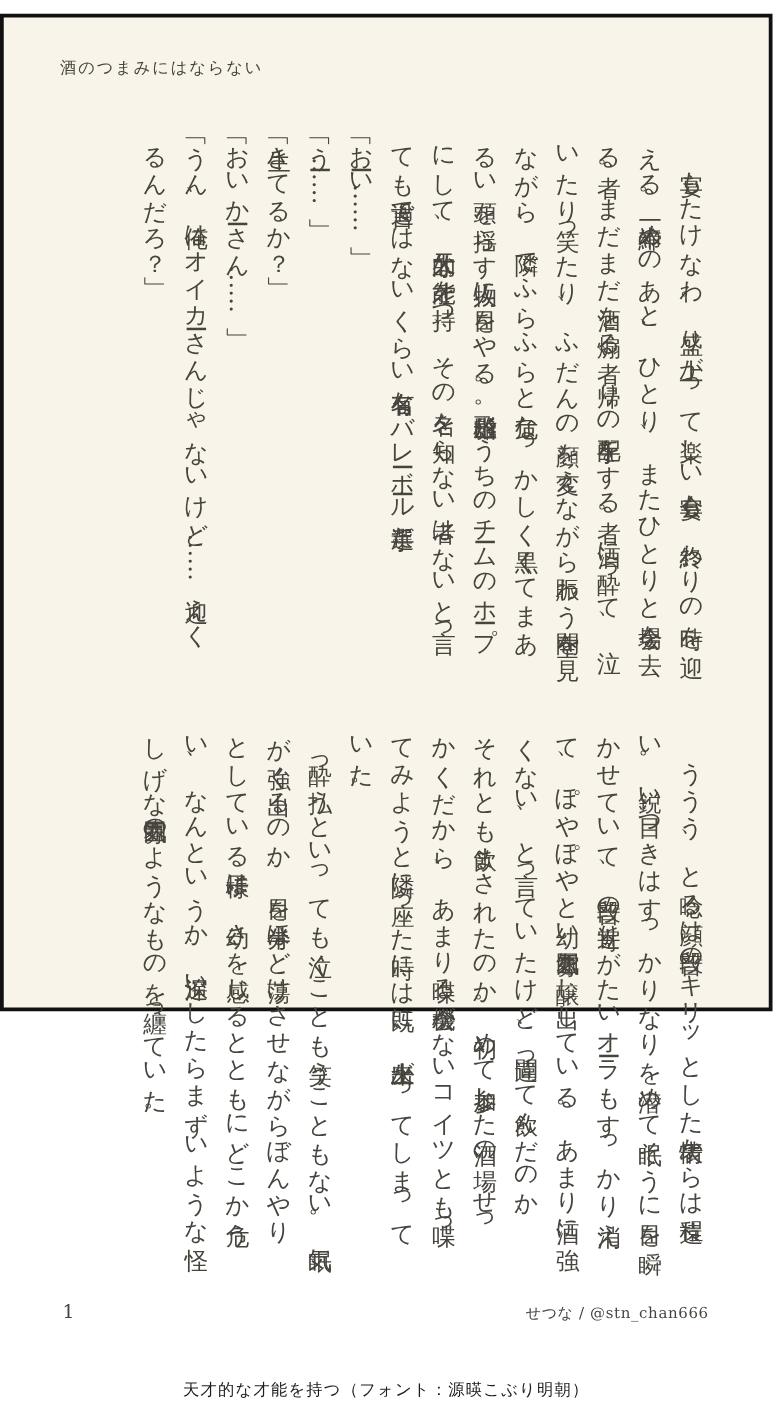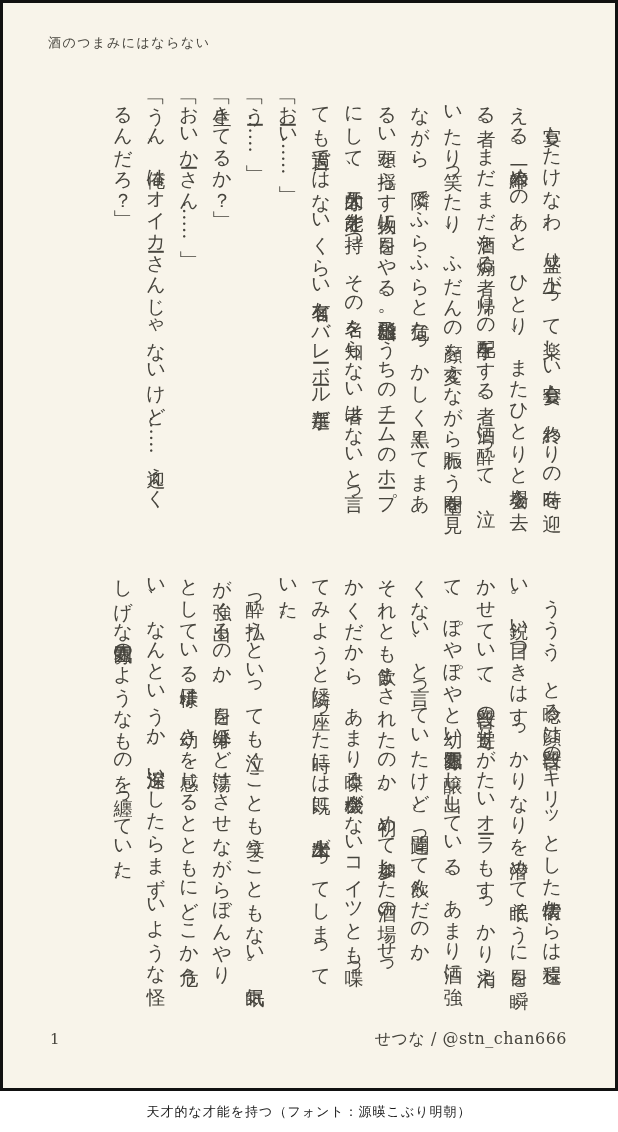--- a/index.html
+++ b/index.html
@@ -14,21 +14,21 @@
   body{
     width:618px;height:1132px;
     font-family:"DejaVu Serif","Liberation Serif",serif;
     position:relative;overflow:hidden;
   }
   .stage{
     position:absolute;left:0;top:0;width:618px;height:1132px;
     background:var(--caption-bg);
   }
   .page{
-    position:absolute;left:0;top:0;width:618px;height:1091px;
+    position:absolute;left:0;top:11px;width:618px;height:798px;
     background:var(--paper);
     border:3px solid var(--border);
   }
   .running-header{
     position:absolute;top:31px;left:45px;
     font-size:13px;letter-spacing:1.5px;color:var(--ink);
     writing-mode:horizontal-tb;
   }
   .vtext{
     position:absolute;left:38px;right:46px;height:422px;
@@ -42,21 +42,21 @@
   .vtext.block1{top:90px;}
   .vtext.block2{top:563px;}
   .vtext p{text-indent:0;}
   .vtext p.indent{text-indent:1em;}
   .page-footer{
     position:absolute;left:47px;right:48px;top:1026px;
     display:flex;justify-content:space-between;align-items:baseline;
     color:var(--ink);
   }
   .page-number{font-size:15px;}
-  .credit{font-size:16px;letter-spacing:0.5px;}
+  .credit{font-size:12px;letter-spacing:0.5px;}
   .caption-bar{
     position:absolute;left:0;right:0;top:1091px;height:41px;
     background:var(--caption-bg);
     display:flex;align-items:center;justify-content:center;
   }
   .caption-text{
     font-size:13px;letter-spacing:1px;color:var(--caption-ink);
   }
 </style>
 </head>

